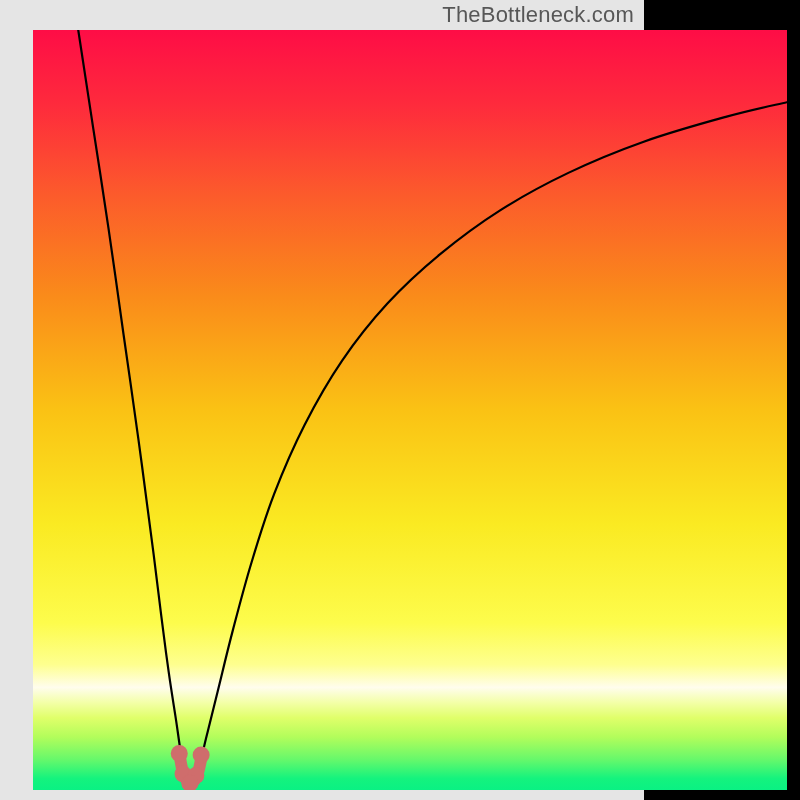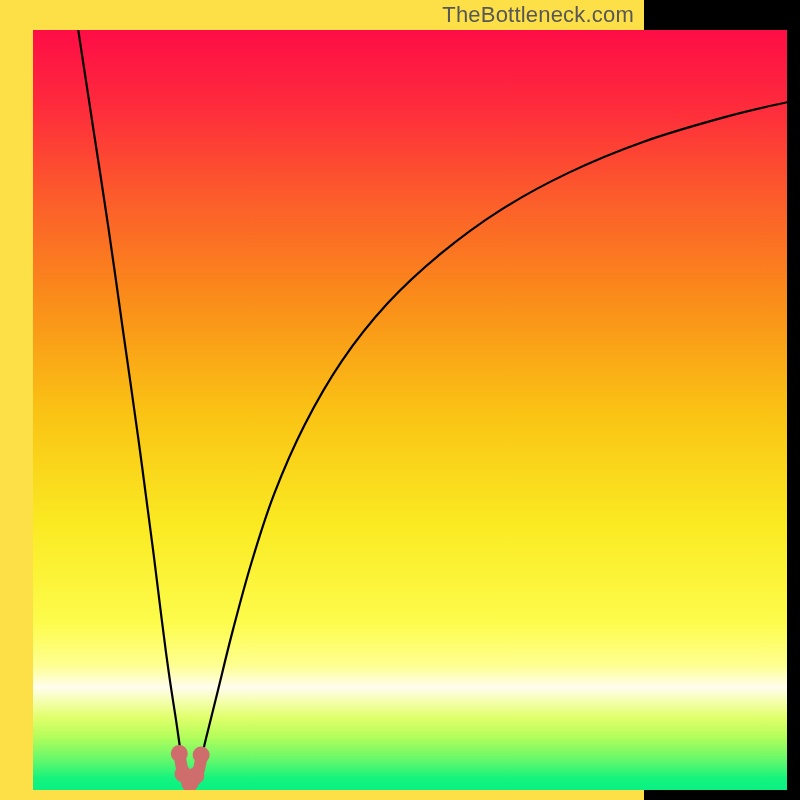--- a/index.html
+++ b/index.html
@@ -8,21 +8,21 @@
     width: 800px;
     height: 800px;
     overflow: hidden;
     background: #000;
     font-family: Arial, Helvetica, sans-serif;
   }
   .frame {
     position: absolute;
     left: 0; top: 0;
     width: 644px; height: 800px;
-    background: #fde047;
+    background: #e5e5e5;
   }
   .plot {
     position: absolute;
     overflow: hidden;
   }
   .gradient {
     position: absolute;
     left: 0; top: 0; right: 0; bottom: 0;
   }
   .watermark {

